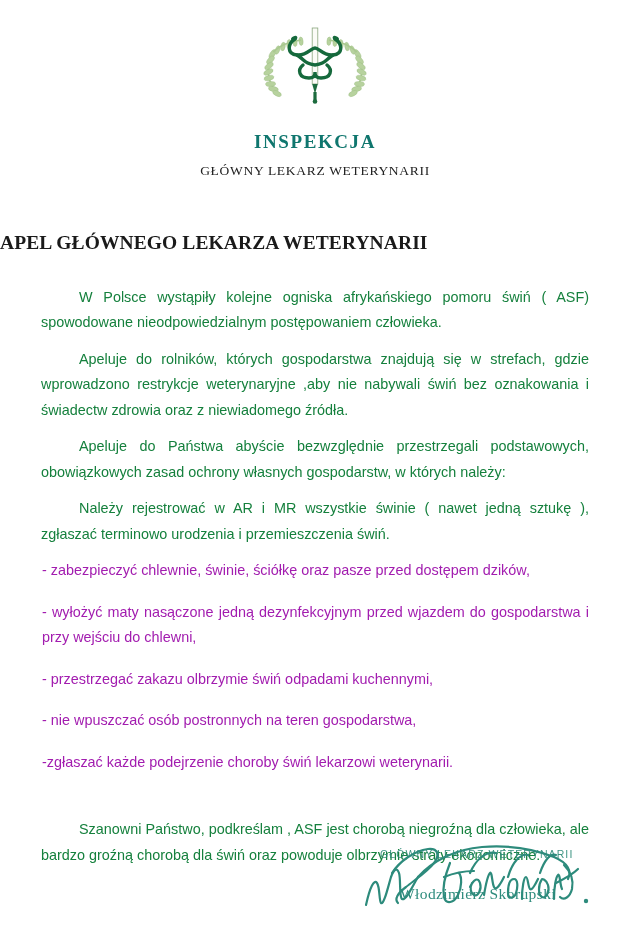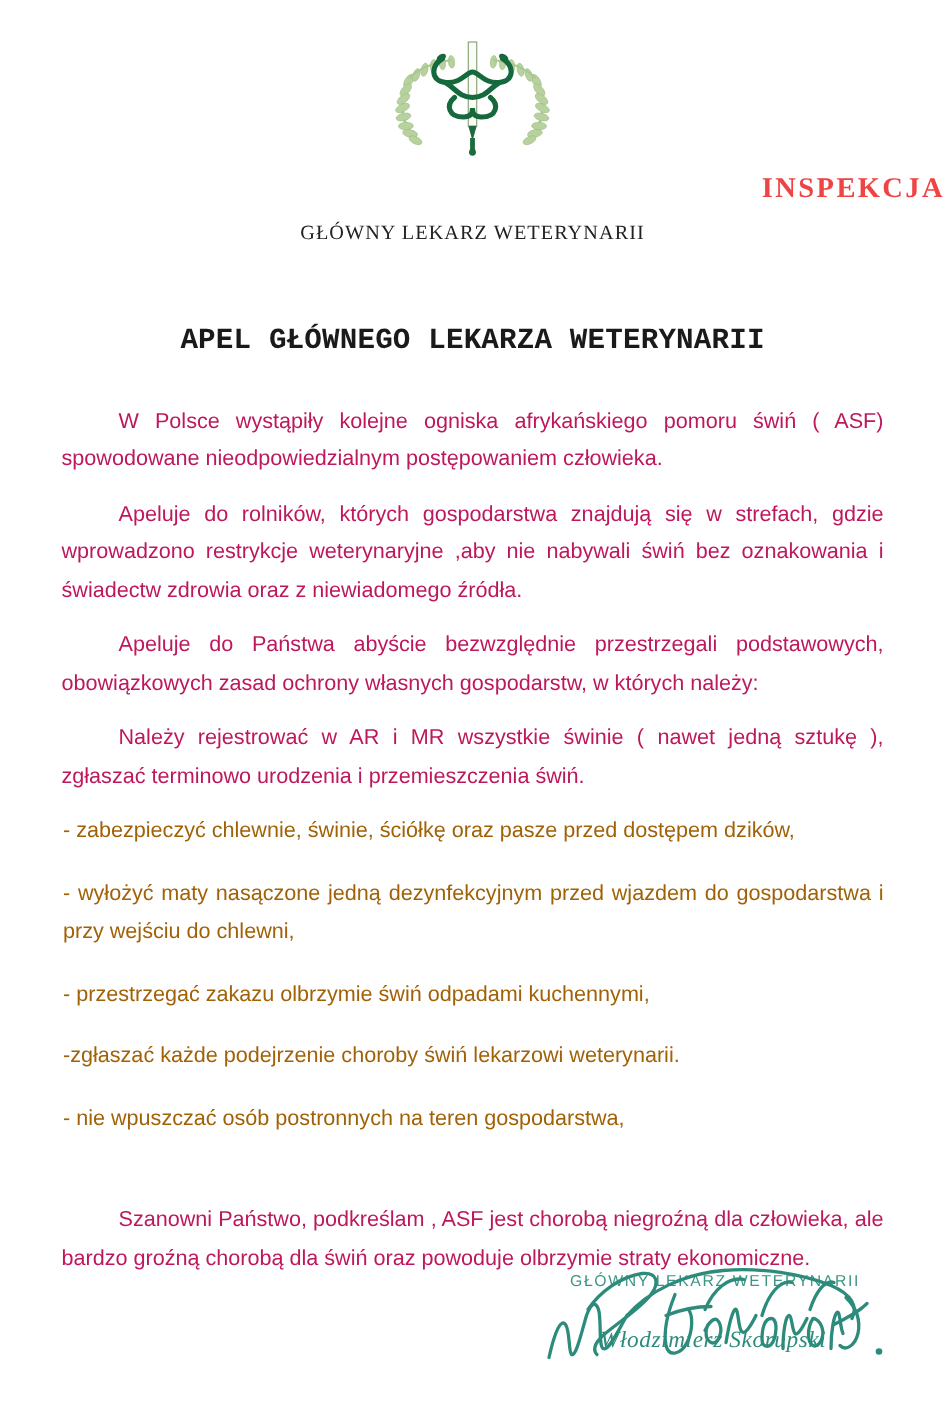--- a/index.html
+++ b/index.html
@@ -30,75 +30,75 @@
     justify-content: center;
     padding-top: 22px;
   }
   .emblem {
     width: 124px;
     height: 84px;
     display: block;
   }
 
   .org-title {
-    text-align: right;
+    text-align: center;
     font-family: "Liberation Serif", serif;
     font-weight: bold;
     font-size: 19px;
     line-height: 1.25;
     letter-spacing: 1.6px;
-    color: #ef4444;
-    margin-top: 8px;
+    color: #0f766e;
+    margin-top: 24px;
   }
   .org-title .line2 { display: block; }
 
   .org-sub {
     text-align: center;
     font-family: "Liberation Serif", serif;
     font-size: 13.5px;
     letter-spacing: 0.7px;
     color: #222222;
     margin-top: 9px;
   }
 
   
   .doc-heading {
-    text-align: center;
-    font-family: Liberation Mono, monospace;
+    text-align: left;
+    font-family: Liberation Serif, serif;
     font-weight: bold;
     font-size: 19.5px;
     letter-spacing: 0.1px;
     color: #1a1a1a;
     margin-top: 53px;
   }
 
   
   .body-text {
     margin: 0 auto;
     padding: 0;
     width: 548px;
     margin-top: 31px;
   }
   .para {
     text-align: justify;
     text-justify: inter-word;
     font-size: 14.4px;
     line-height: 25.5px;
-    color: #be185d;
+    color: #15803d;
     text-indent: 38px;
     margin: 0 0 11px 0;
   }
   .para.last-block { margin-bottom: 0; }
 
   .list-item {
     text-align: justify;
     text-justify: inter-word;
     font-size: 14.4px;
     line-height: 25.5px;
-    color: #a16207;
+    color: #a21caf;
     text-indent: 0;
     margin: 0 0 16px 0;
     padding-left: 1px;
   }
 
   .gap-before-closing { height: 26px; }
 
   
   .signature-block {
     position: absolute;
@@ -123,21 +123,20 @@
     left: 0;
     top: 0;
     width: 252px;
     height: 78px;
   }
   .sig-name {
     position: absolute;
     left: 42px;
     top: 42px;
     font-family: "Liberation Serif", serif;
-    font-style: italic;
     font-size: 15.5px;
     letter-spacing: 0.4px;
     color: #2d8b7c;
     white-space: nowrap;
   }
 </style>
 </head>
 <body>
 
 <div class="page">
@@ -211,22 +210,22 @@
   <div class="body-text">
 
     <p class="para">W Polsce wystąpiły kolejne ogniska afrykańskiego pomoru świń ( ASF) spowodowane nieodpowiedzialnym postępowaniem człowieka.</p>
     <p class="para">Apeluje do rolników, których gospodarstwa znajdują się w strefach, gdzie wprowadzono restrykcje weterynaryjne ,aby nie nabywali świń bez oznakowania i świadectw zdrowia oraz z niewiadomego źródła.</p>
     <p class="para">Apeluje do Państwa abyście bezwzględnie przestrzegali podstawowych, obowiązkowych zasad ochrony własnych gospodarstw, w których należy:</p>
     <p class="para">Należy rejestrować w AR i MR wszystkie świnie ( nawet jedną sztukę ), zgłaszać terminowo urodzenia i przemieszczenia świń.</p>
 
     <p class="list-item">- zabezpieczyć chlewnie, świnie, ściółkę oraz pasze przed dostępem dzików,</p>
     <p class="list-item">- wyłożyć maty nasączone jedną dezynfekcyjnym przed wjazdem do gospodarstwa i przy wejściu do chlewni,</p>
     <p class="list-item">- przestrzegać  zakazu olbrzymie świń odpadami kuchennymi,</p>
+    <p class="list-item">- nie wpuszczać  osób postronnych na teren gospodarstwa,</p>
     <p class="list-item">-zgłaszać każde podejrzenie choroby świń  lekarzowi weterynarii.</p>
-    <p class="list-item">- nie wpuszczać  osób postronnych na teren gospodarstwa,</p>
 
     <div class="gap-before-closing"></div>
 
     <p class="para last-block">Szanowni Państwo, podkreślam , ASF jest chorobą niegroźną dla człowieka, ale bardzo groźną chorobą  dla świń oraz powoduje olbrzymie straty ekonomiczne.</p>
   </div>
 
   <div class="signature-block">
 
     <div class="sig-role">GŁÓWNY LEKARZ WETERYNARII</div>
 

